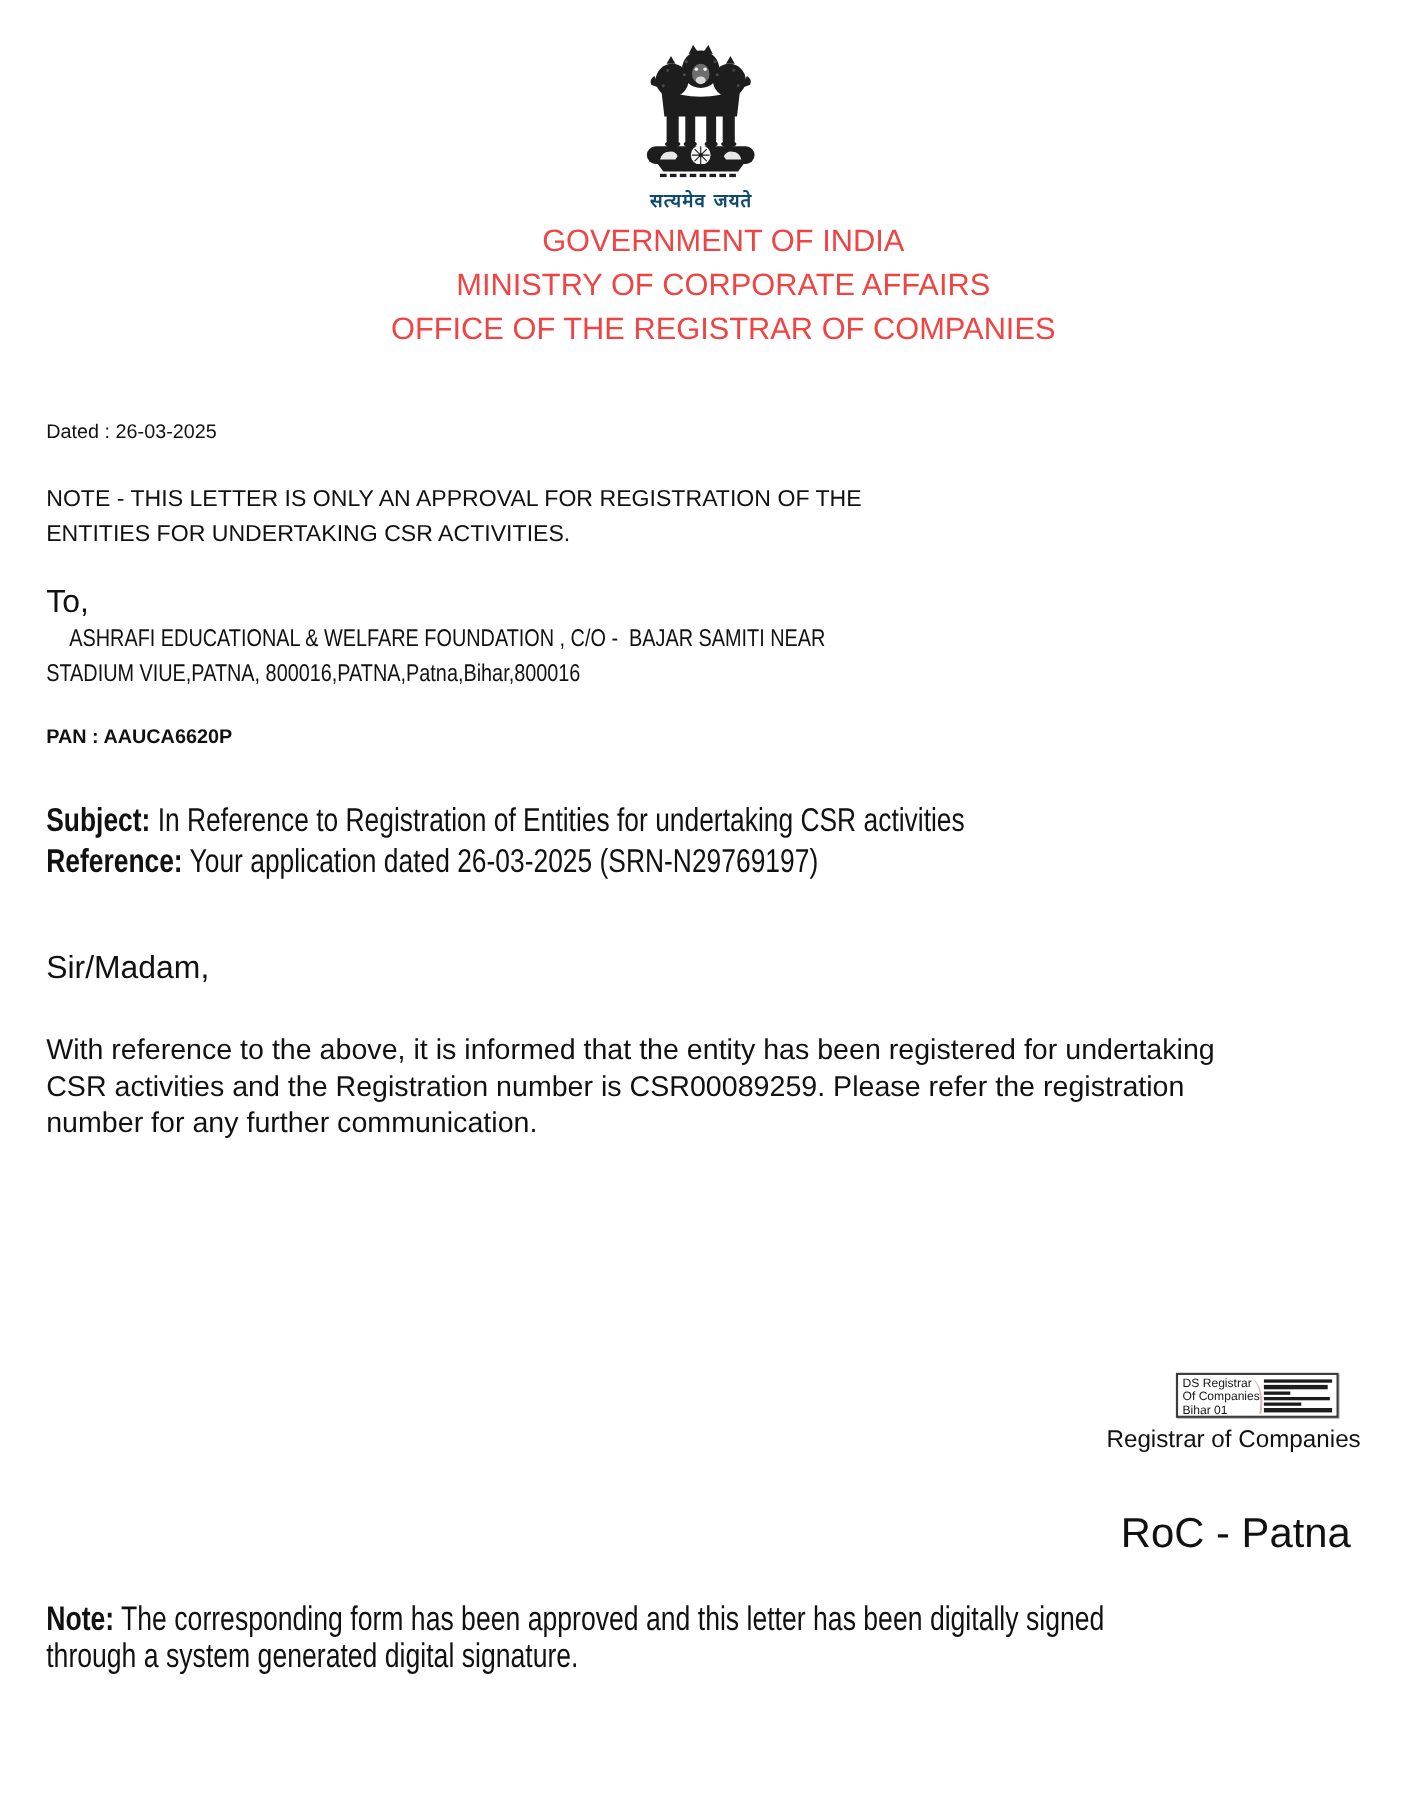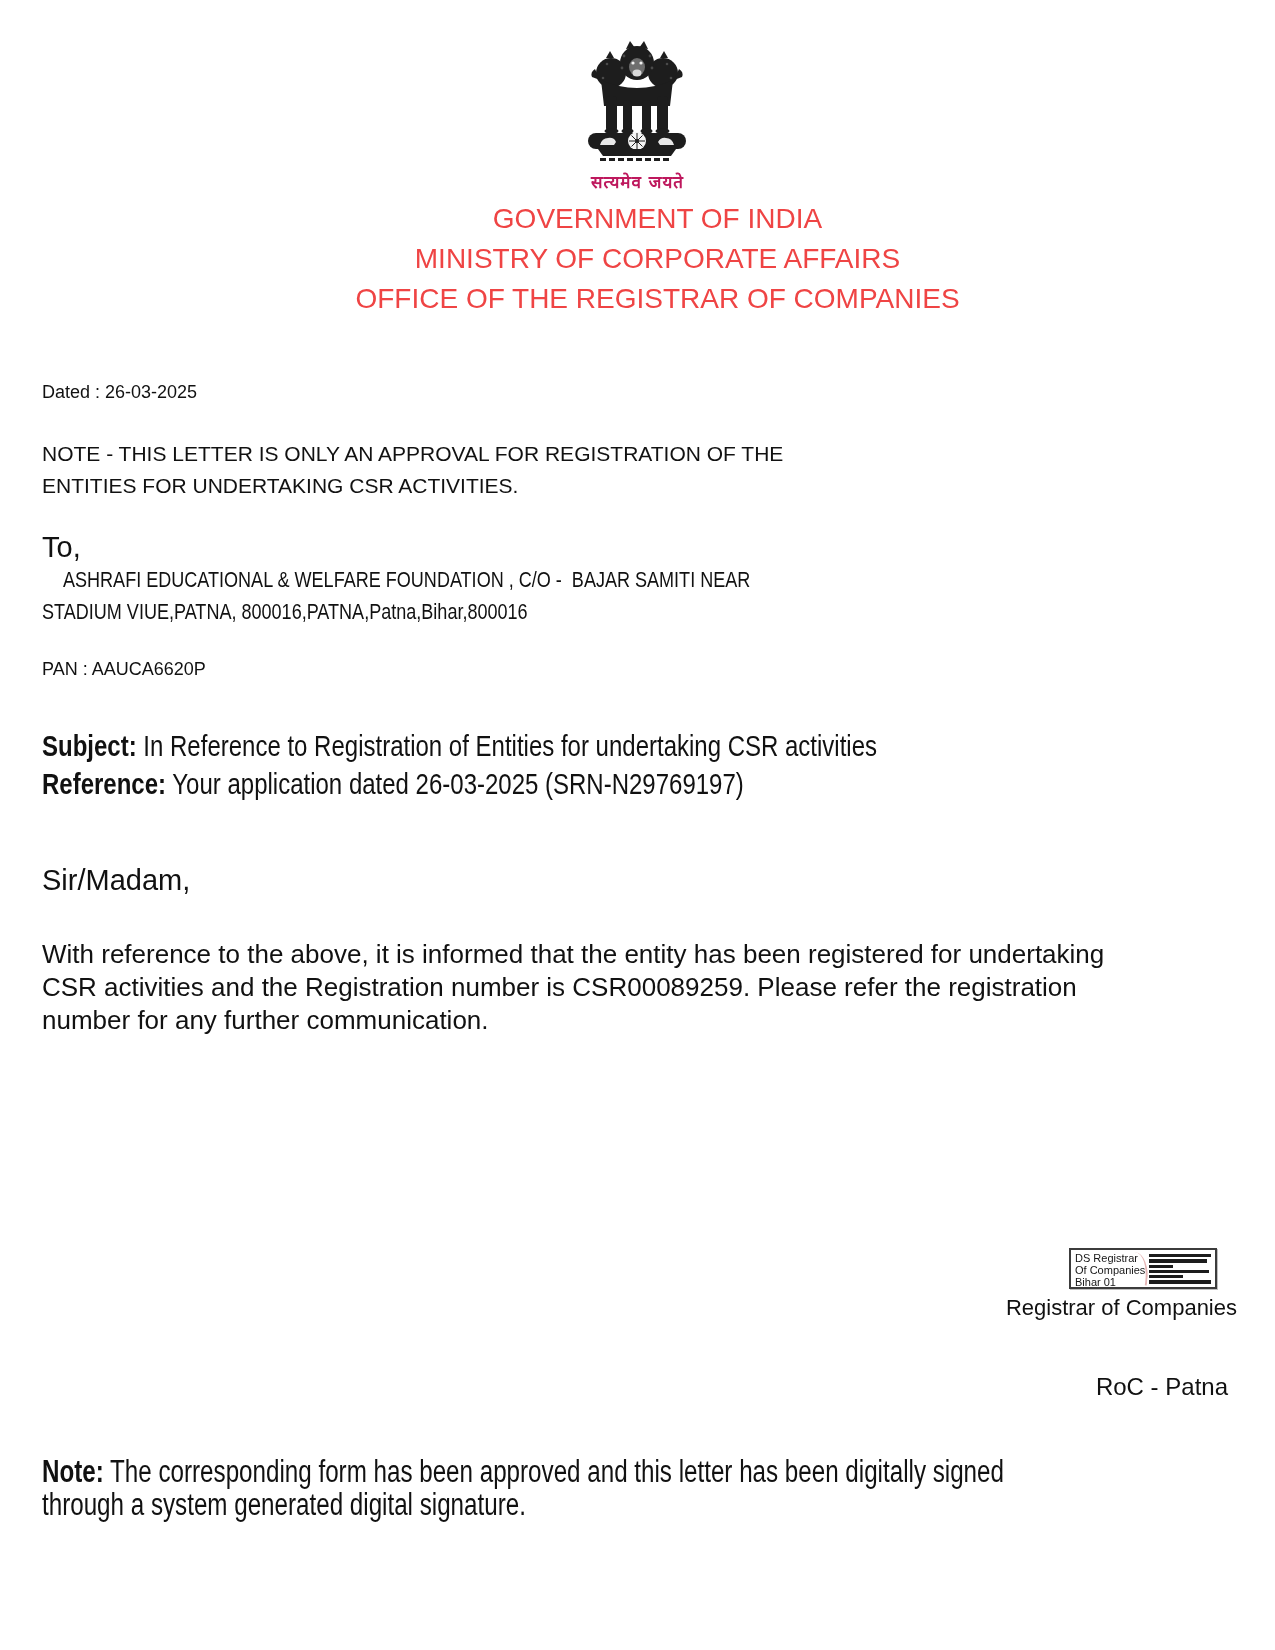--- a/index.html
+++ b/index.html
@@ -10,34 +10,34 @@
     background:#ffffff;
     color:#111;
     font-family:"Liberation Sans", sans-serif;
     overflow:hidden;
   }
   .abs { position:absolute; }
   .center { left:0; width:1275px; text-align:center; }
 
   
   .emblem { left:570px; top:36px; width:134px; height:144px; }
-  .motto  { top:170px; font-family:"DejaVu Sans", sans-serif; font-size:17px; font-weight:bold; color:#be185d; letter-spacing:1px; }
+  .motto  { top:170px; font-family:"DejaVu Sans", sans-serif; font-size:17px; font-weight:bold; color:#0c4a6e; letter-spacing:1px; }
   .hdr    { font-size:28px; color:#ef4444;margin-left:20px; }
   .hdr1 { top:203px; } .hdr2 { top:243px; } .hdr3 { top:283px; }
 
   
   .lm { left:42px; }
   .t26 { font-size:18px; }
   .t25 { font-size:21px; }
   .t27 { font-size:29px; }
   .dated   { top:382px; }
   .note-top{ top:438px; line-height:32px; }
   .to      { top:531px; }
   .addr    { top:564px; line-height:32px; font-size:22px; }
-  .pan     { top:659px; }
+  .pan     { top:659px;font-weight:bold; }
   .subject { top:729px; font-size:30px; }
   .referen { top:767px; font-size:30px; }
   .salut   { top:864px; }
   .bodytxt { top:938px; line-height:33px; font-size:26px; }
 
   
   .cond { display:inline-block; transform:scaleX(0.82); transform-origin:0 50%; white-space:pre; }
   .cond2{ display:inline-block; transform:scaleX(0.80); transform-origin:0 50%; white-space:pre; }
   .cond3{ display:inline-block; transform:scaleX(0.78); transform-origin:0 50%; white-space:pre; }
   .bold { font-weight:bold; }
@@ -63,21 +63,21 @@
   .tinytext { position:absolute; left:78px; top:4px; width:64px; }
   .tinytext .tl { height:3px; background:#1c1c1c; margin-bottom:2px; }
   .tinytext .tl:nth-child(1){ width:62px; }
   .tinytext .tl:nth-child(2){ width:58px; height:4px; }
   .tinytext .tl:nth-child(3){ width:24px; }
   .tinytext .tl:nth-child(4){ width:60px; }
   .tinytext .tl:nth-child(5){ width:34px; }
   .tinytext .tl:nth-child(6){ width:62px; height:4px; }
 
   .signatory { top:1295px; right:38px; font-size:22px; text-align:right; }
-  .office    { top:1373px; right:47px; font-size:24px; text-align:center; }
+  .office    { top:1373px; right:47px; font-size:38px; text-align:center; }
 
   .note-bottom { top:1455px; line-height:33px; font-size:31px; }
 </style>
 </head>
 <body>
 
 <div class="page">
 
   <svg class="abs emblem" viewBox="0 0 134 144" xmlns="http://www.w3.org/2000/svg">
 

